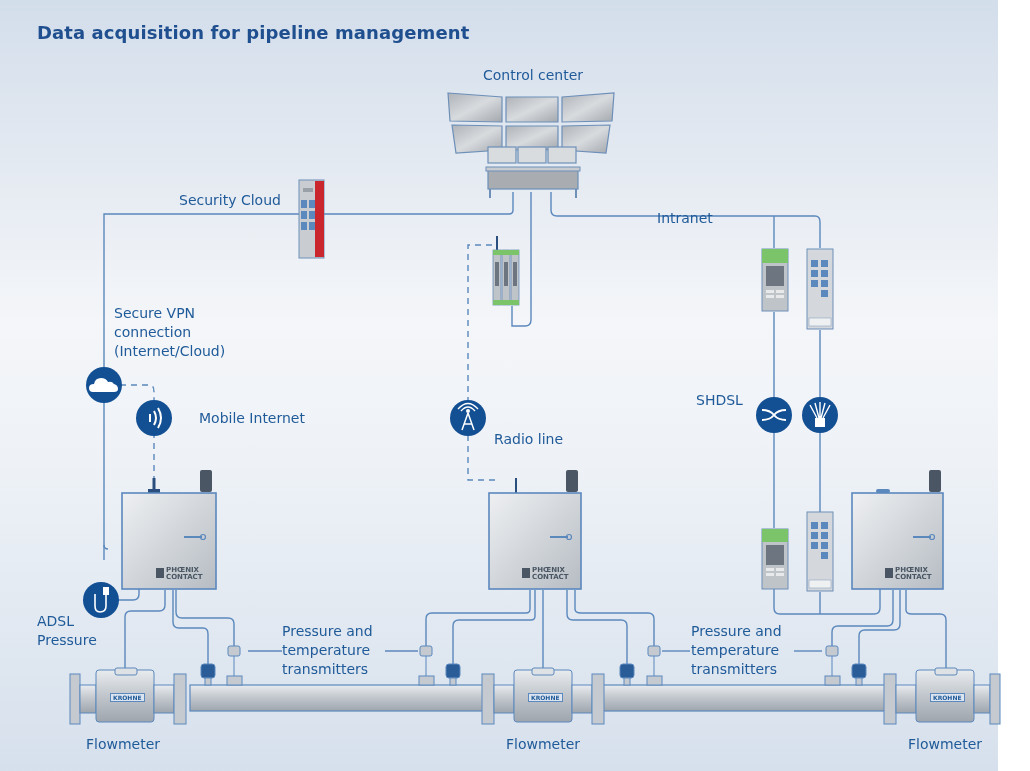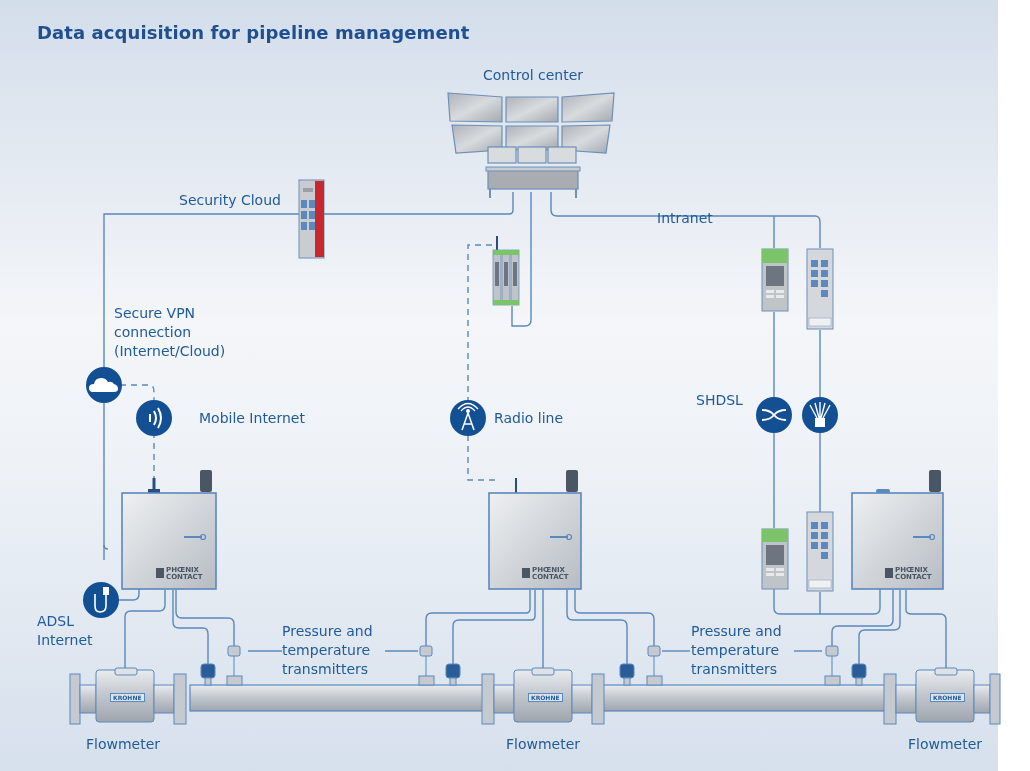--- a/index.html
+++ b/index.html
@@ -298,26 +298,26 @@
 <div class="lbl" style="left:179px;top:191px;">Security Cloud</div>
 <div class="lbl" style="left:657px;top:209px;">Intranet</div>
 
 <div class="lbl" style="left:114px;top:304px;">
   <div>Secure VPN</div>
   <div>connection</div>
   <div>(Internet/Cloud)</div>
 </div>
 
 <div class="lbl" style="left:182px;top:409px;margin-left:17px;">Mobile Internet</div>
-<div class="lbl" style="left:494px;top:409px;">Radio line</div>
+<div class="lbl" style="left:494px;top:430px;">Radio line</div>
 <div class="lbl" style="left:696px;top:391px;">SHDSL</div>
 
 <div class="lbl" style="left:37px;top:612px;">
   <div>ADSL</div>
-  <div>Internet</div>
+  <div>Pressure</div>
 </div>
 
 <div class="lbl center" style="left:282px;top:622px;width:103px;">
   <div>Pressure and</div>
   <div>temperature</div>
   <div>transmitters</div>
 </div>
 <div class="lbl center" style="left:691px;top:622px;width:103px;">
   <div>Pressure and</div>
   <div>temperature</div>

